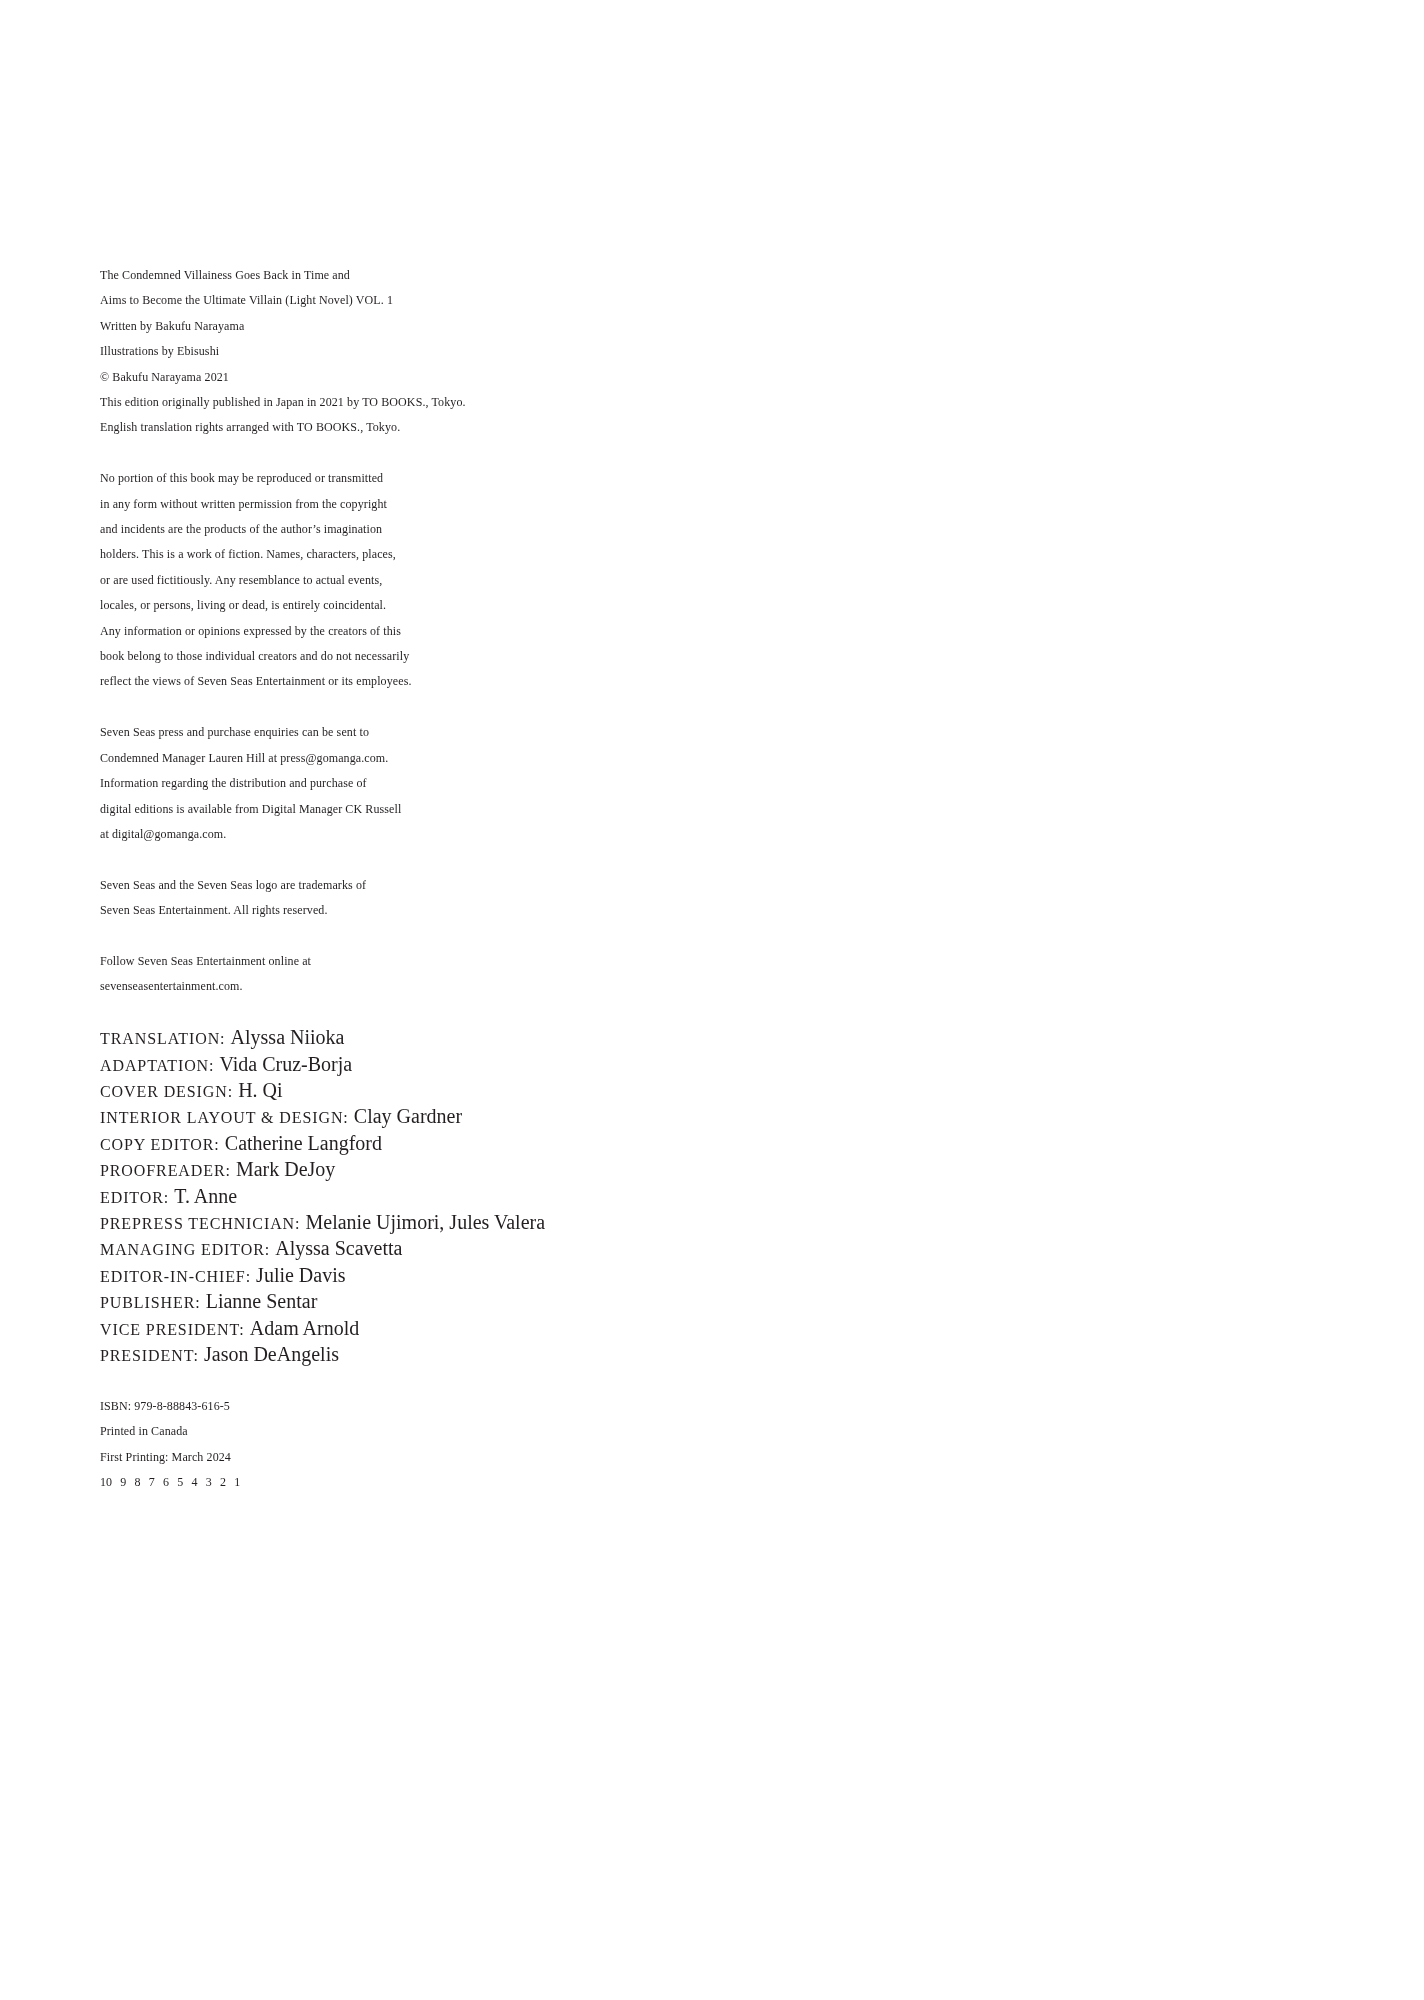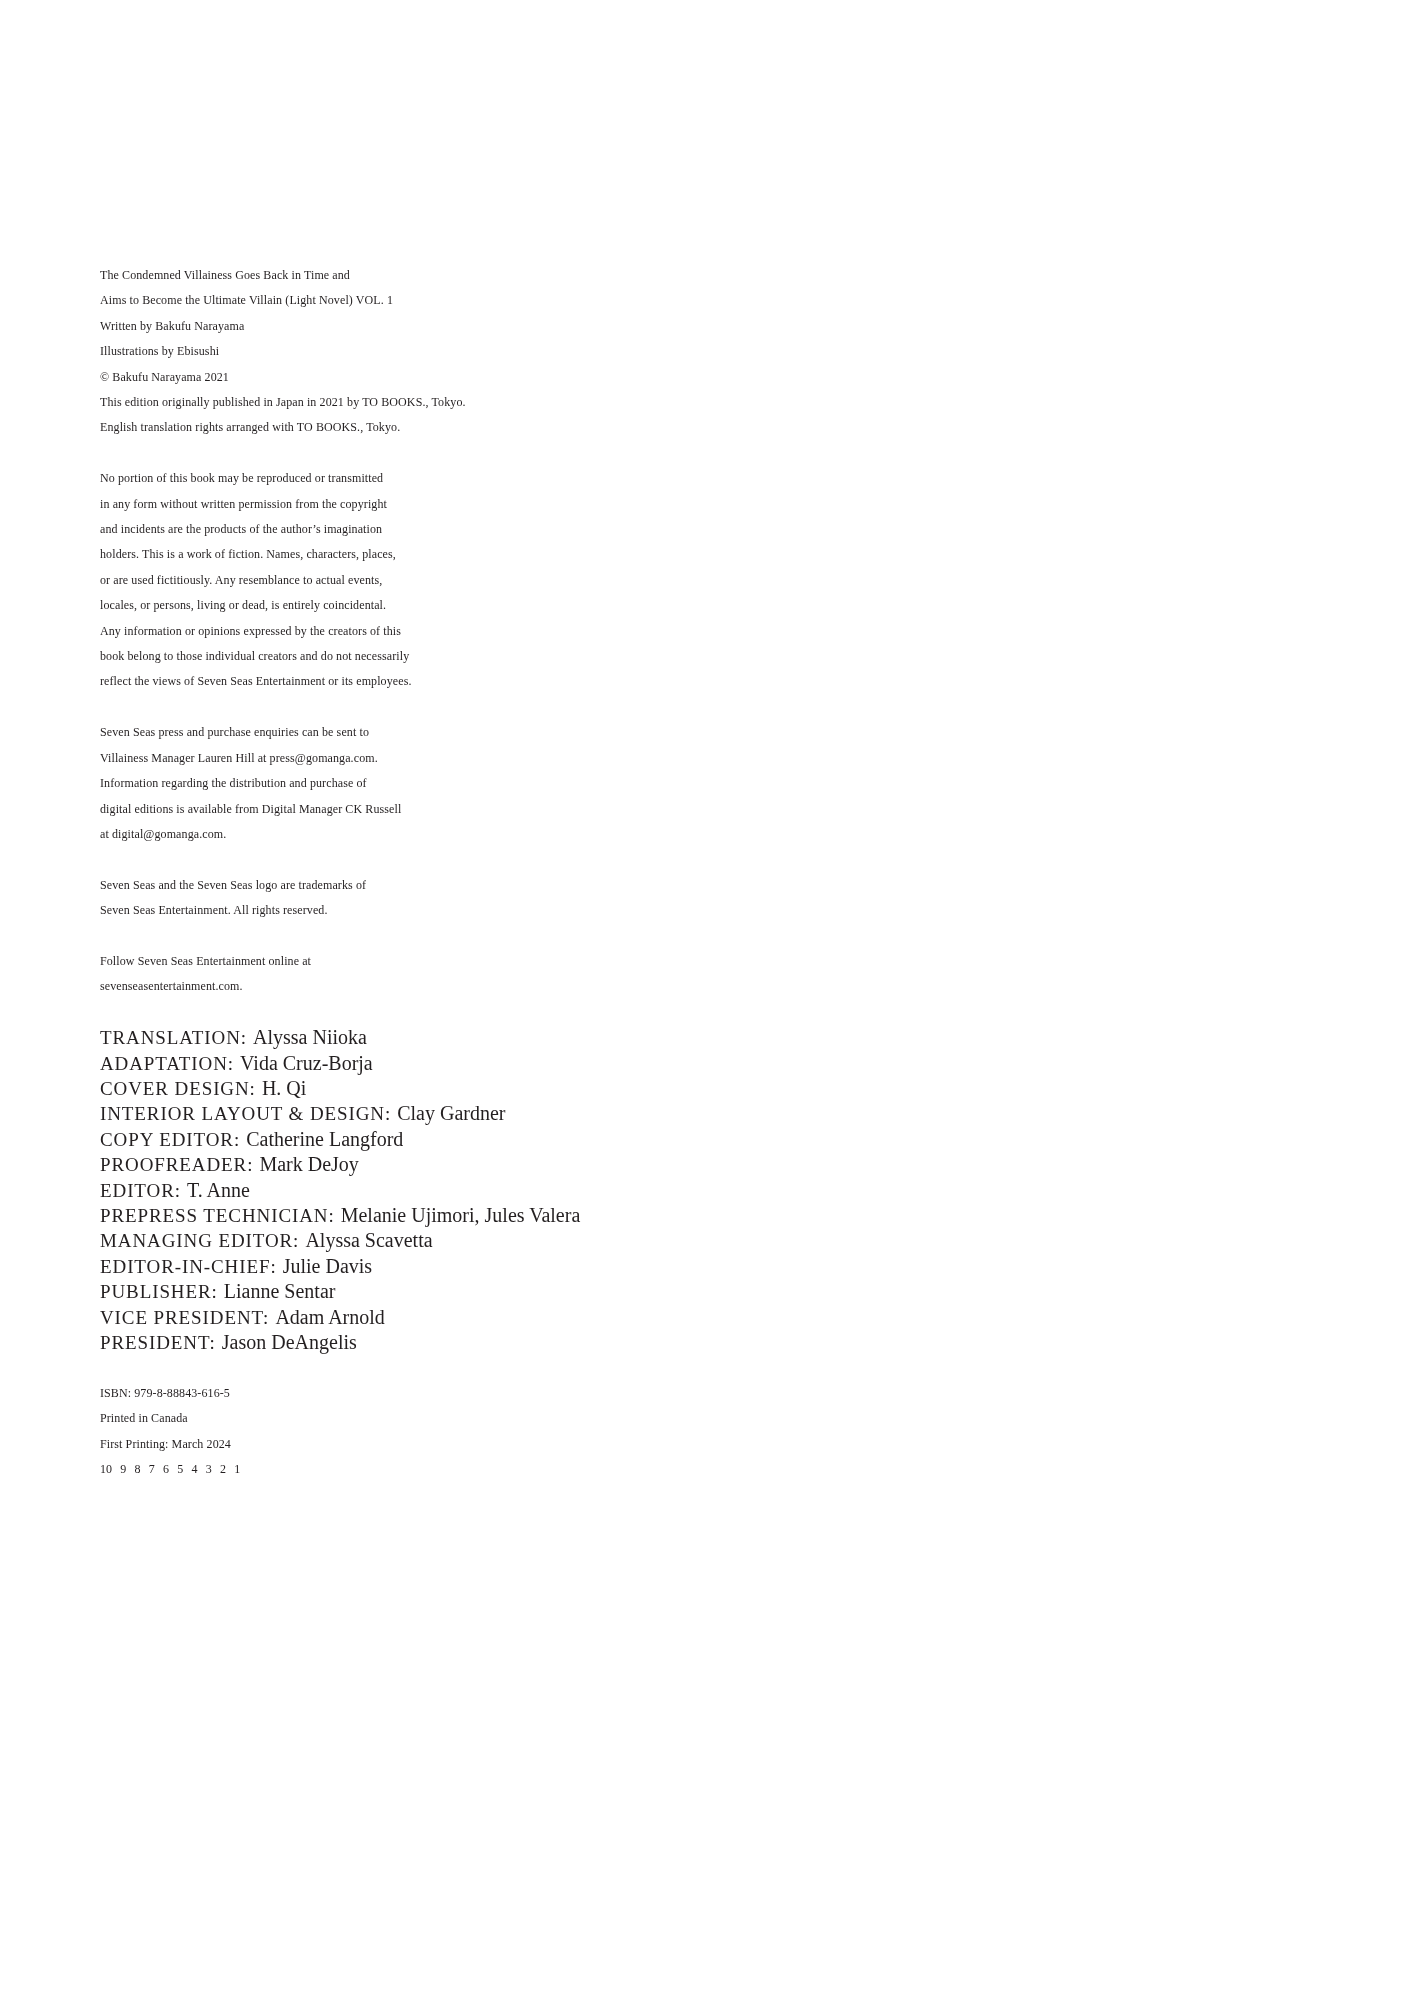--- a/index.html
+++ b/index.html
@@ -31,21 +31,21 @@
     line-height: 25.4px;
     white-space: nowrap;
     letter-spacing: 0.1px;
   }
   .credit-line {
     font-size: 20px;
     line-height: 25.4px;
     white-space: nowrap;
   }
   .credit-role {
-    font-size: 19px;
+    font-size: 16px;
     letter-spacing: 0.9px;
     margin-right: 0.32em;
   }
   .number-line {
     word-spacing: 0.42em;
   }
 </style>
 </head>
 <body>
 
@@ -68,21 +68,21 @@
     <div class="line">holders. This is a work of fiction. Names, characters, places,</div>
     <div class="line">or are used fictitiously. Any resemblance to actual events,</div>
     <div class="line">locales, or persons, living or dead, is entirely coincidental.</div>
     <div class="line">Any information or opinions expressed by the creators of this</div>
     <div class="line">book belong to those individual creators and do not necessarily</div>
     <div class="line">reflect the views of Seven Seas Entertainment or its employees.</div>
   </div>
 
   <div class="para">
     <div class="line">Seven Seas press and purchase enquiries can be sent to</div>
-    <div class="line">Villainess Manager Lauren Hill at press@gomanga.com.</div>
+    <div class="line">Condemned Manager Lauren Hill at press@gomanga.com.</div>
     <div class="line">Information regarding the distribution and purchase of</div>
     <div class="line">digital editions is available from Digital Manager CK Russell</div>
     <div class="line">at digital@gomanga.com.</div>
   </div>
 
   <div class="para">
     <div class="line">Seven Seas and the Seven Seas logo are trademarks of</div>
     <div class="line">Seven Seas Entertainment. All rights reserved.</div>
   </div>
 

